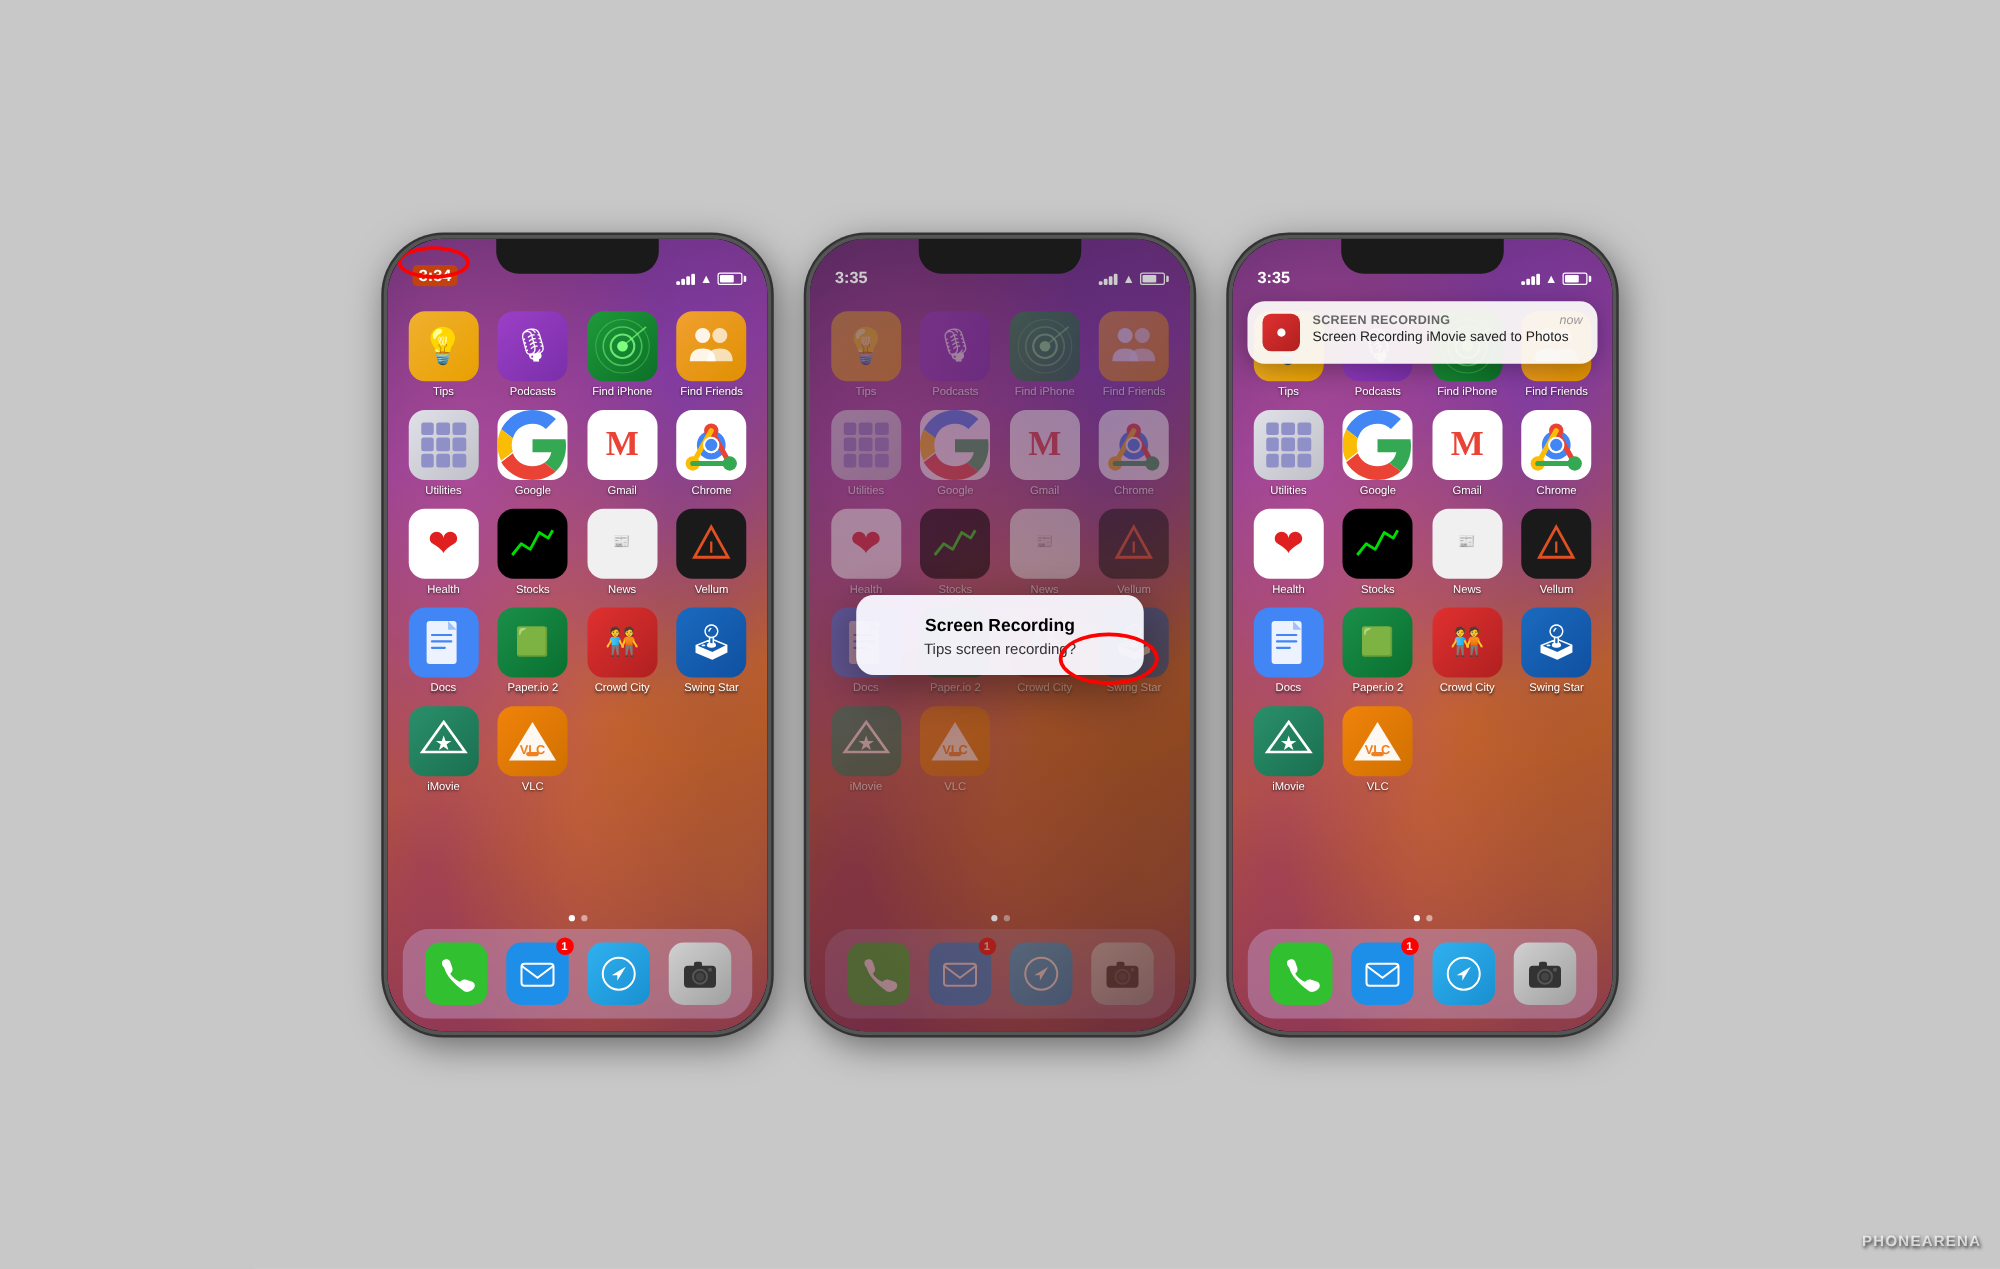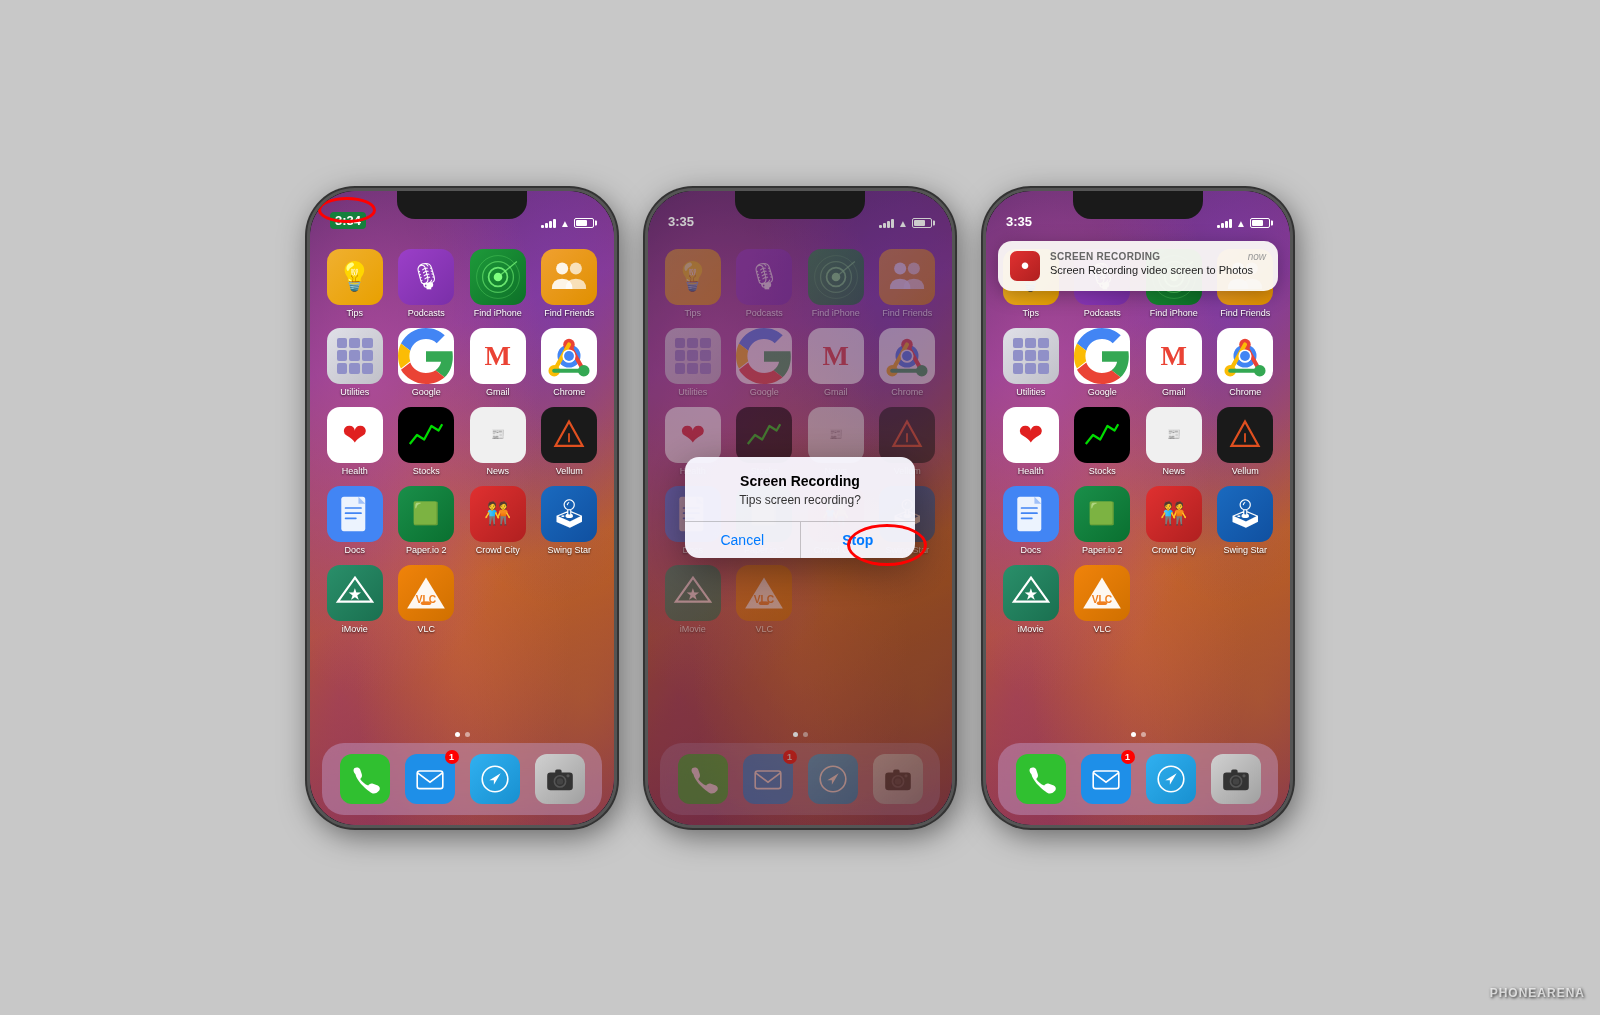--- a/index.html
+++ b/index.html
@@ -100,21 +100,21 @@
       z-index: 50;
     }
 
     .status-time {
       font-size: 13px;
       font-weight: 700;
       color: white;
     }
 
     .status-time.red-highlight {
-      background: #15803d;
+      background: #c2410c;
       color: white;
       border-radius: 4px;
       padding: 1px 5px;
     }
 
     .status-right {
       display: flex;
       align-items: center;
       gap: 4px;
     }
@@ -901,24 +901,20 @@
           </div>
         </div>
 
       <div class="dialog-overlay">
         <div style="position:relative;">
           <div class="dialog">
             <div class="dialog-body">
               <div class="dialog-title">Screen Recording</div>
               <div class="dialog-message">Tips screen recording?</div>
             </div>
-            <div class="dialog-buttons">
-              <div class="dialog-btn cancel">Cancel</div>
-              <div class="dialog-btn stop">Stop</div>
-            </div>
           </div>
 
           <div style="position:absolute;bottom:-8px;right:-12px;width:80px;height:42px;border:3px solid red;border-radius:50%;pointer-events:none;"></div>
         </div>
       </div>
     </div>
   </div>
 
   <div class="iphone">
     <div class="screen">
@@ -940,21 +936,21 @@
         </div>
       </div>
 
       <div class="notification-banner">
         <div class="notif-icon">⏺</div>
         <div class="notif-content">
           <div class="notif-header">
             <span class="notif-app">SCREEN RECORDING</span>
             <span class="notif-time">now</span>
           </div>
-          <div class="notif-message">Screen Recording video screen to Photos</div>
+          <div class="notif-message">Screen Recording iMovie saved to Photos</div>
         </div>
       </div>
       <div class="app-grid" id="phone3-grid">
           <div class="app-item">
             <div class="app-icon icon-tips">
               <div style="font-size:28px;">💡</div>
             </div>
             <span class="app-label">Tips</span>
           </div>
           <div class="app-item">

